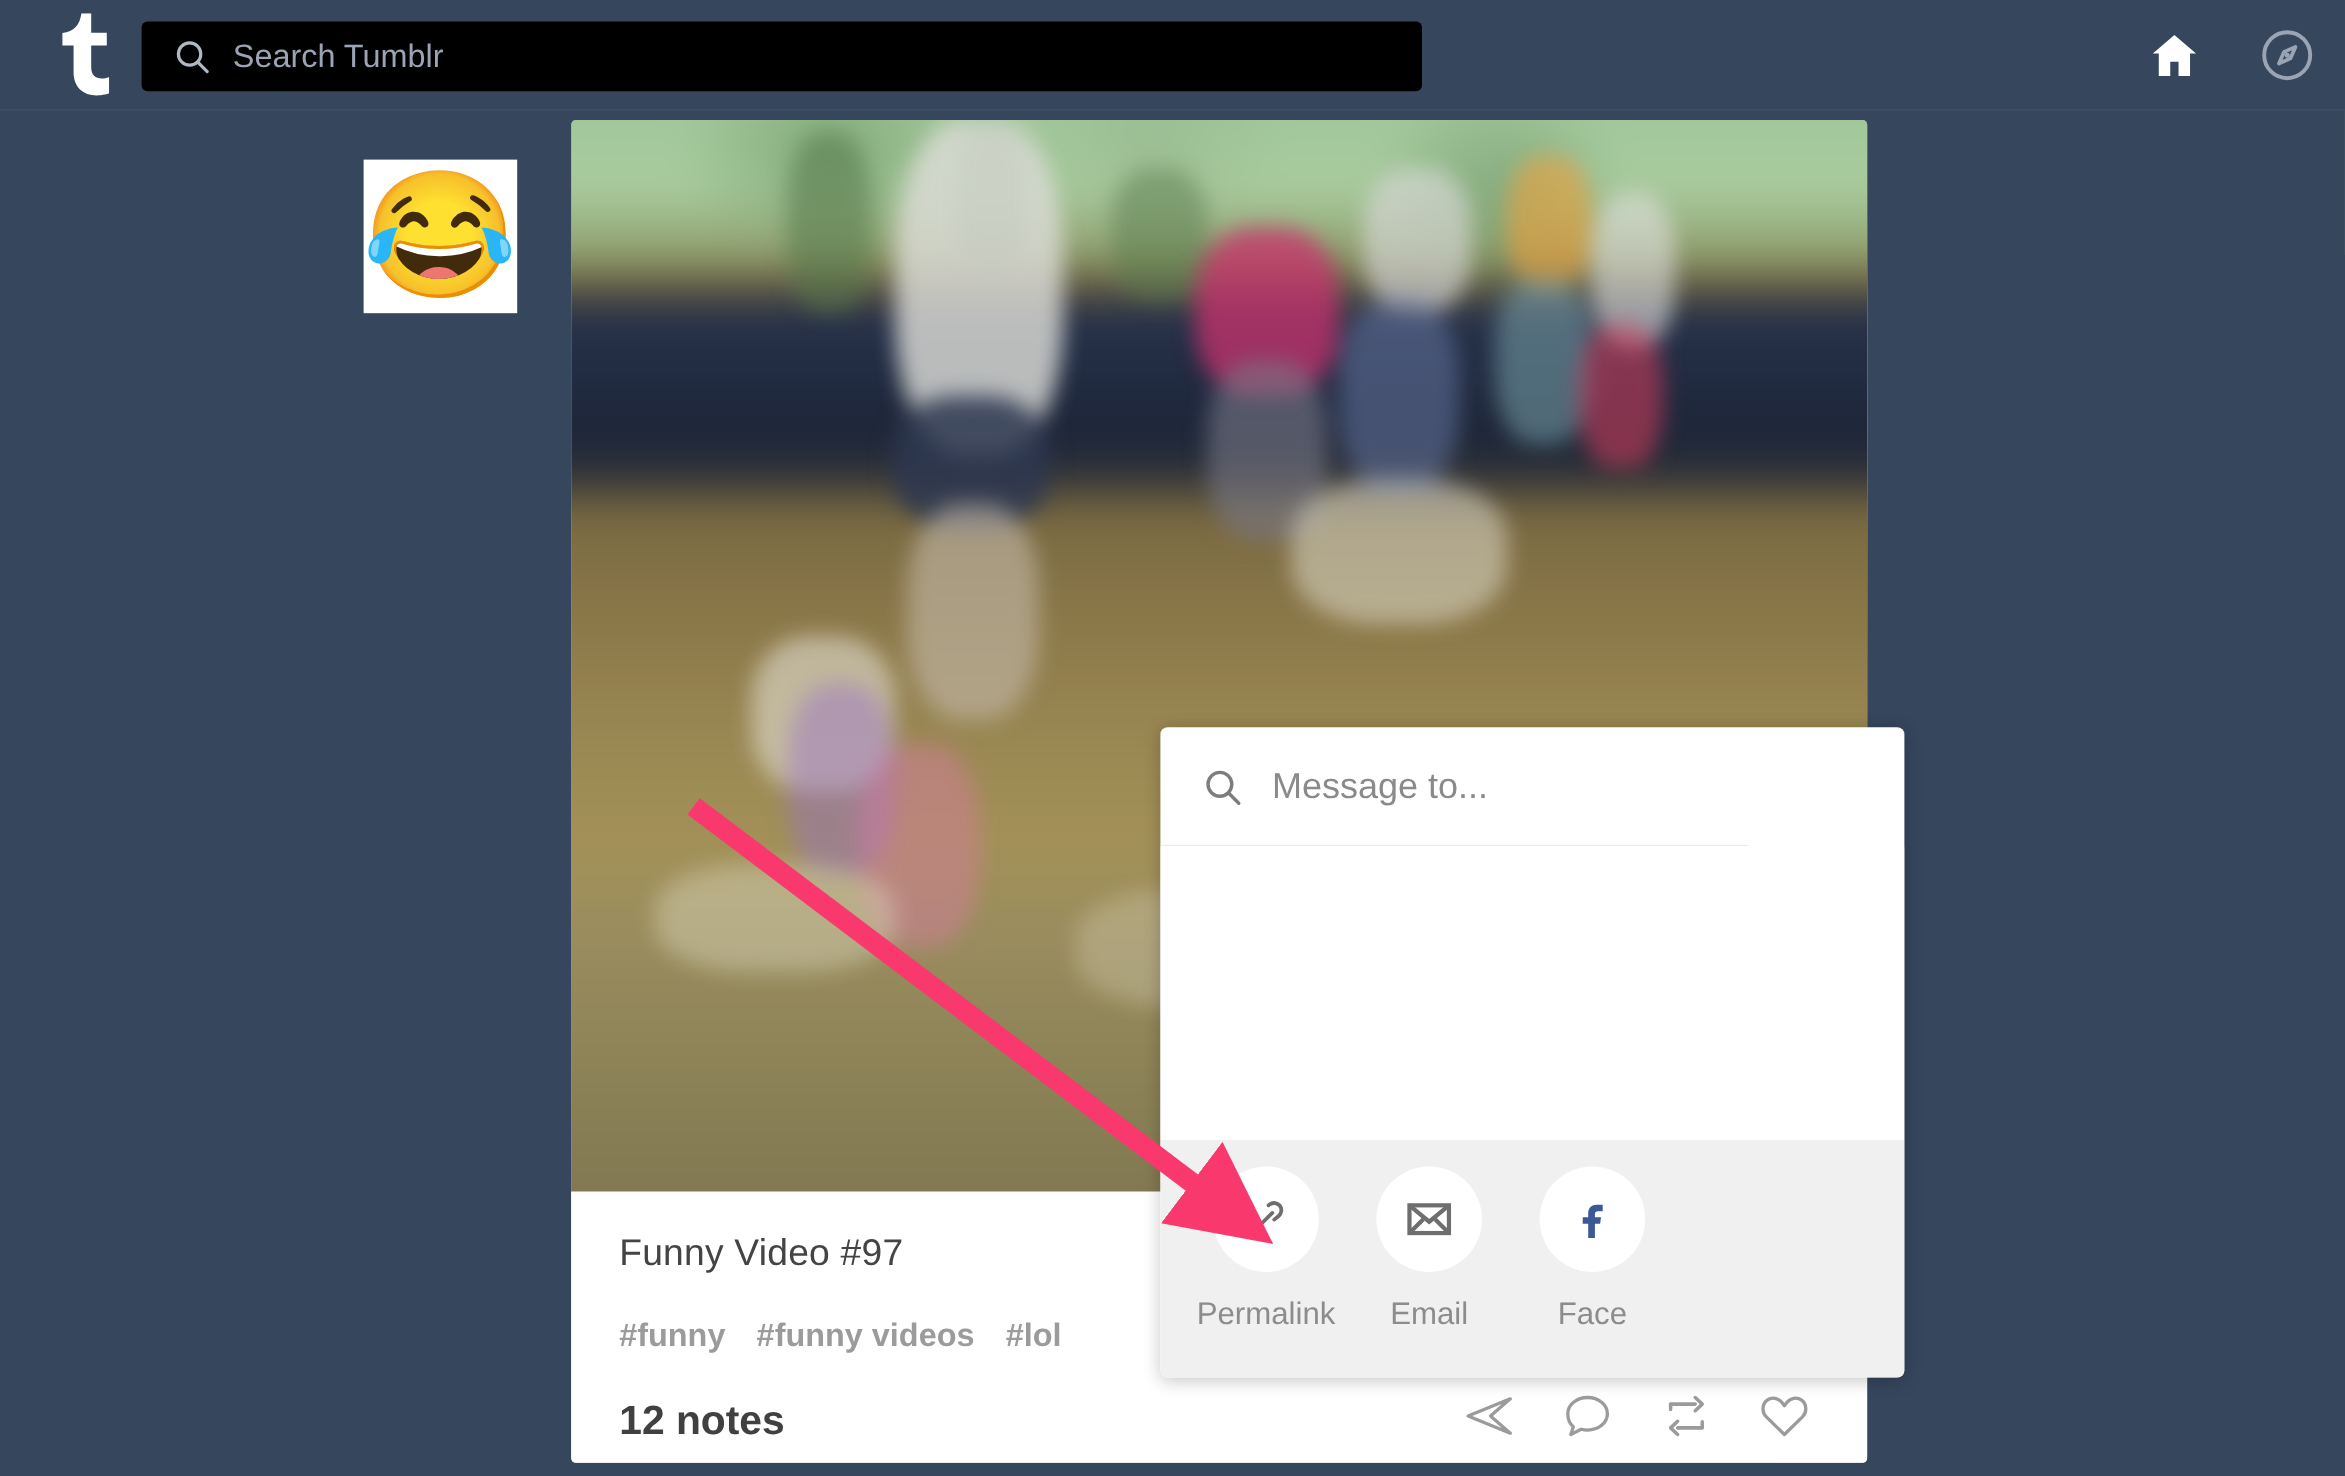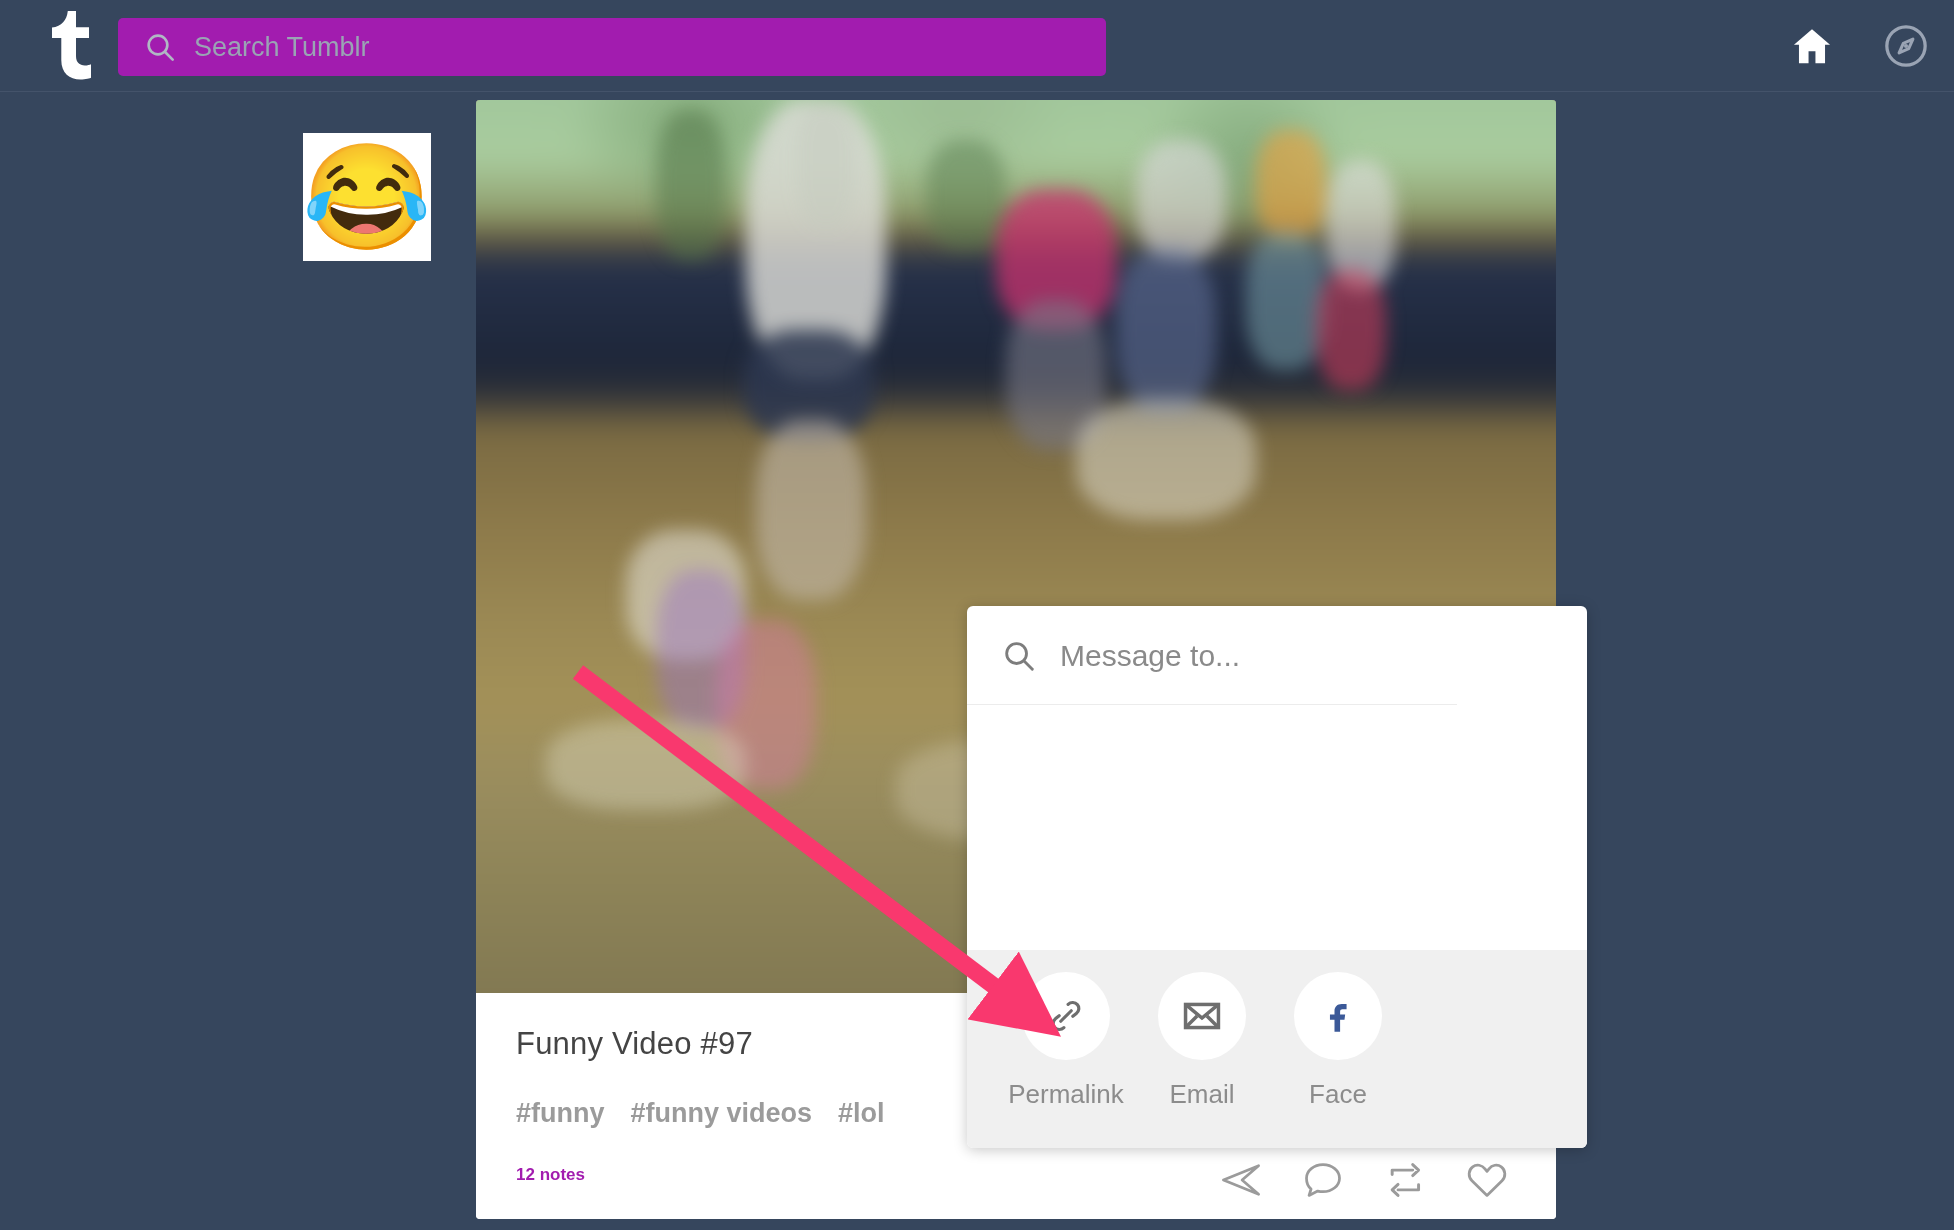--- a/index.html
+++ b/index.html
@@ -22,22 +22,22 @@
     position: absolute; left: 36px; top: 8px;
     width: 64px; height: 76px;
     color: #ffffff;
     font-family: "Liberation Serif", serif;
     display: flex; align-items: center; justify-content: center;
   }
   .logo svg { display: block; }
 
   .searchbox {
     position: absolute; left: 118px; top: 18px;
-    width: 988px; height: 58px;
-    background: #a21caf;
+    width: 1067px; height: 58px;
+    background: #000000;
     border-radius: 5px;
   }
   .search-icon {
     position: absolute; left: 26px; top: 13px;
     width: 32px; height: 32px;
   }
   .search-input {
     position: absolute; left: 76px; top: 0;
     width: 990px; height: 58px;
     background: transparent; border: none; outline: none;
@@ -106,21 +106,21 @@
     font-size: 31px; color: #444444; letter-spacing: .2px;
   }
   .tags {
     position: absolute; left: 40px; top: 105px;
     display: flex; gap: 26px;
     font-size: 27px; color: #9b9b9b; font-weight: bold;
   }
   .tag { cursor: pointer; }
   .notes {
     position: absolute; left: 40px; top: 172px;
-    font-size: 17px; font-weight: bold; color: #a21caf;
+    font-size: 34px; font-weight: bold; color: #404040;
   }
   .post-actions {
     position: absolute; right: 44px; top: 162px;
     display: flex; align-items: center; gap: 32px;
   }
   .paction { width: 50px; height: 50px; display: flex; align-items: center; justify-content: center; cursor: pointer; }
 
   
   .share-popup {
     position: absolute; left: 967px; top: 606px;
@@ -149,21 +149,21 @@
     width: 620px; height: 244px;
     background: #ffffff;
   }
 
   .share-footer {
     position: absolute; left: 0; top: 344px;
     width: 620px; height: 198px;
     background: #f0f0f0;
   }
   .share-items {
-    position: absolute; left: 31px; top: 22px;
+    position: absolute; left: 20px; top: 22px;
     display: flex; gap: 0;
   }
   .share-item {
     width: 136px;
     display: flex; flex-direction: column; align-items: center;
     cursor: pointer;
   }
   .share-circle {
     width: 88px; height: 88px; border-radius: 50%;
     background: #ffffff;

